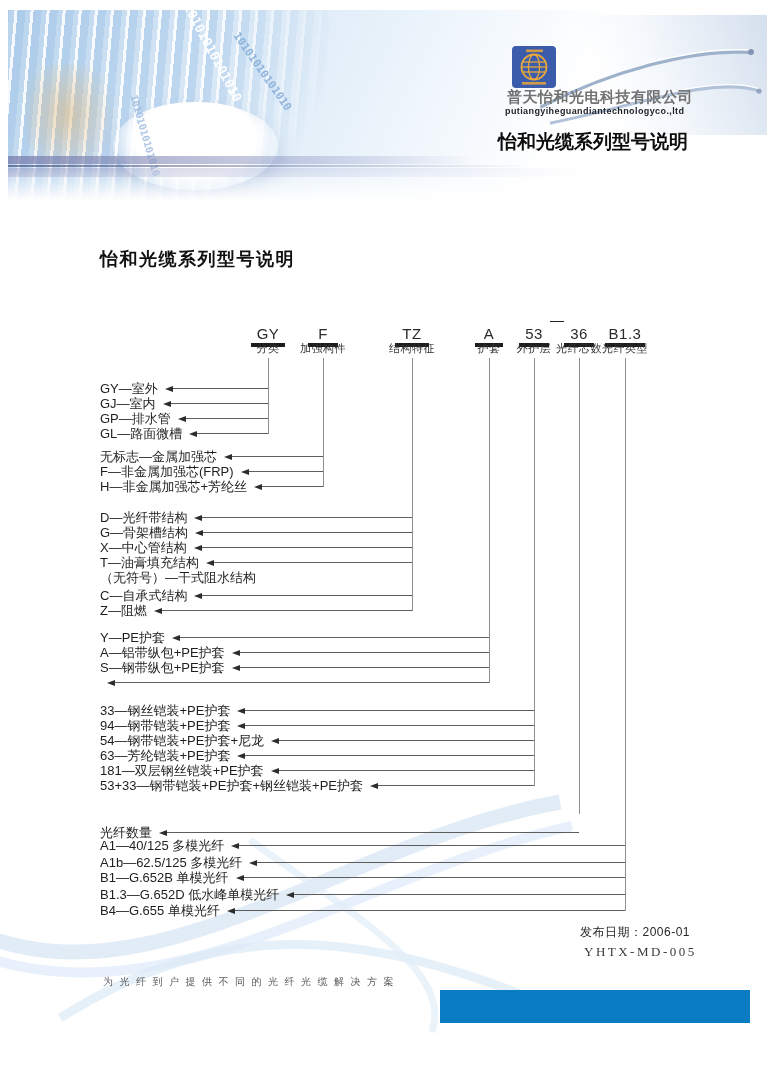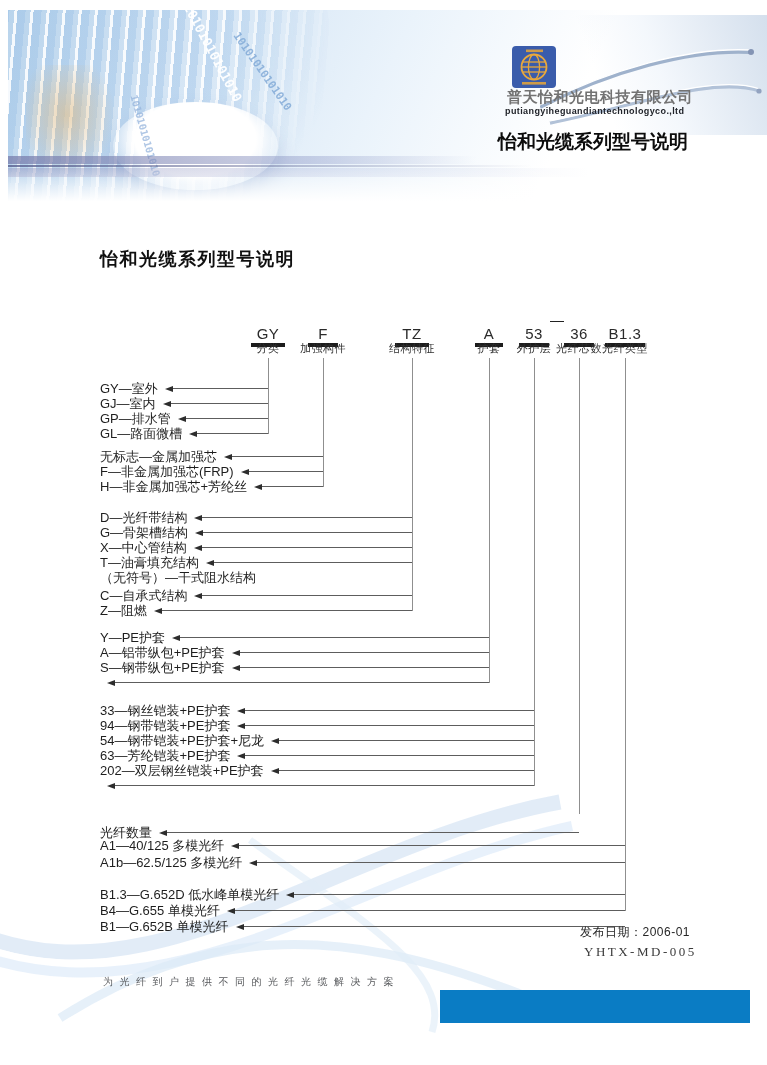--- a/index.html
+++ b/index.html
@@ -314,27 +314,28 @@
         </span>
     </div>
     <div class="row" style="top:748px;width:434px">
       <span class="lbl">63—芳纶铠装+PE护套</span>
       <span class="arrow">
           <span class="ahead"></span>
           <span class="ashaft"></span>
         </span>
     </div>
     <div class="row" style="top:763px;width:434px">
-      <span class="lbl">202—双层钢丝铠装+PE护套</span>
+      <span class="lbl">181—双层钢丝铠装+PE护套</span>
       <span class="arrow">
           <span class="ahead"></span>
           <span class="ashaft"></span>
         </span>
     </div>
     <div class="row" style="top:778px;width:434px">
+      <span class="lbl">53+33—钢带铠装+PE护套+钢丝铠装+PE护套</span>
       <span class="arrow">
           <span class="ahead"></span>
           <span class="ashaft"></span>
         </span>
     </div>
 
     <div class="row" style="top:825px;width:479px">
       <span class="lbl">光纤数量</span>
       <span class="arrow">
           <span class="ahead"></span>
@@ -349,21 +350,21 @@
           <span class="ashaft"></span>
         </span>
     </div>
     <div class="row" style="top:855px;width:525px">
       <span class="lbl">A1b—62.5/125 多模光纤</span>
       <span class="arrow">
           <span class="ahead"></span>
           <span class="ashaft"></span>
         </span>
     </div>
-    <div class="row" style="top:919px;width:525px">
+    <div class="row" style="top:870px;width:525px">
       <span class="lbl">B1—G.652B 单模光纤</span>
       <span class="arrow">
           <span class="ahead"></span>
           <span class="ashaft"></span>
         </span>
     </div>
     <div class="row" style="top:887px;width:525px">
       <span class="lbl">B1.3—G.652D 低水峰单模光纤</span>
       <span class="arrow">
           <span class="ahead"></span>

